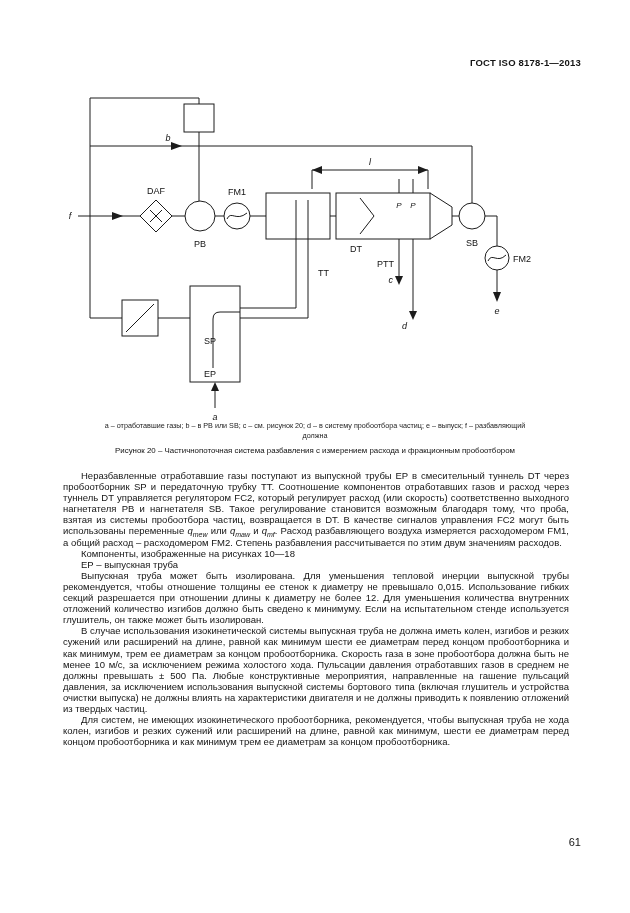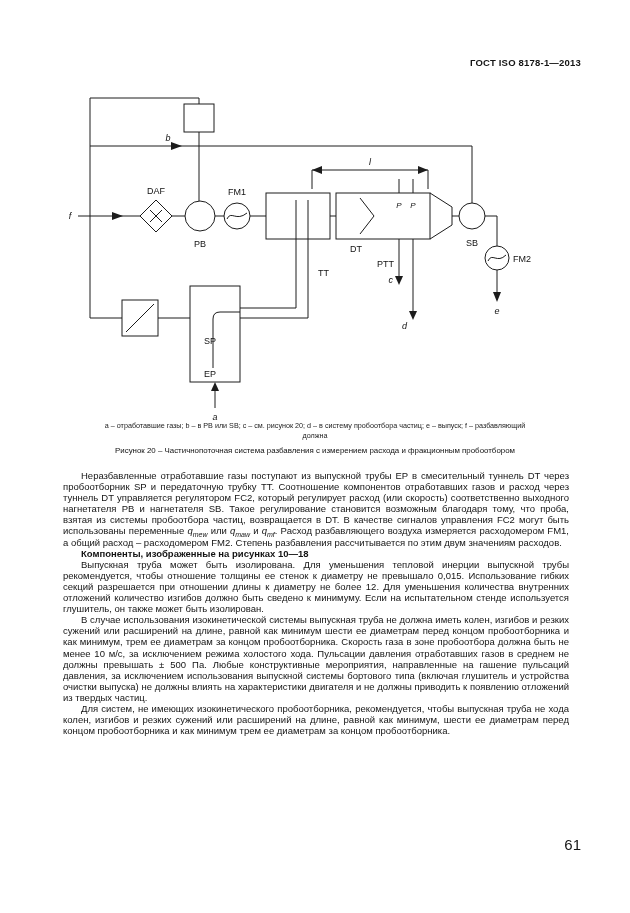--- a/index.html
+++ b/index.html
@@ -9,24 +9,24 @@
   svg.diagram{position:absolute;top:86px;left:0;}
   svg.diagram .ln{stroke:#1c1c1c;stroke-width:1;fill:none;}
   svg.diagram .ar{fill:#1c1c1c;stroke:none;}
   svg.diagram text{font-family:"Liberation Sans",sans-serif;font-size:9px;fill:#111;}
   svg.diagram text.it{font-style:italic;}
   svg.diagram text.sm{font-size:8px;}
   .legend{position:absolute;top:421px;left:65px;width:500px;text-align:center;font-size:7.2px;line-height:10px;color:#222;}
   .fig-caption{position:absolute;top:446px;left:40px;width:550px;text-align:center;font-size:7.9px;color:#111;}
   .body-text{position:absolute;top:470px;left:63px;width:506px;font-size:9.5px;line-height:11.1px;text-align:justify;}
   .body-text p{margin:0;text-indent:18px;}
-  .body-text p.bold{font-weight:bold;}
+  .body-text p.bold{font-weight:normal;}
   .qvar{font-style:italic;}
   .qvar sub{font-size:7px;font-style:italic;line-height:0;}
-  .page-number{position:absolute;top:836px;right:62px;font-size:15px;}
+  .page-number{position:absolute;top:836px;right:62px;font-size:11px;}
 </style>
 </head>
 <body>
 
 <div class="page">
 
   <div class="doc-header">ГОСТ ISO 8178-1—2013</div>
 
   <svg class="diagram" width="630" height="340" viewBox="0 0 630 340">
 
@@ -150,19 +150,20 @@
   <div class="legend">
     <div>а – отработавшие газы; b – в РВ или SB; с – см. рисунок 20; d – в систему пробоотбора частиц; е – выпуск; f – разбавляющий</div>
     <div>должна</div>
   </div>
 
   <div class="fig-caption">Рисунок 20 – Частичнопоточная система разбавления с измерением расхода и фракционным пробоотбором</div>
 
   <div class="body-text">
       <p>Неразбавленные отработавшие газы поступают из выпускной трубы ЕР в смесительный туннель DT через пробоотборник SP и передаточную трубку ТТ. Соотношение компонентов отработавших газов и расход через туннель DT управляется регулятором FC2, который регулирует расход (или скорость) соответственно выходного нагнетателя РВ и нагнетателя SB. Такое регулирование становится возможным благодаря тому, что проба, взятая из системы пробоотбора частиц, возвращается в DT. В качестве сигналов управления FC2 могут быть использованы переменные <span class="qvar">q<sub>mew</sub></span> или <span class="qvar">q<sub>maw</sub></span> и <span class="qvar">q<sub>mf</sub></span>. Расход разбавляющего воздуха измеряется расходомером FM1, а общий расход – расходомером FM2. Степень разбавления рассчитывается по этим двум значениям расходов.</p>
       <p class="bold">Компоненты, изображенные на рисунках 10—18</p>
+      <p class="bold">ЕР – выпускная труба</p>
       <p>Выпускная труба может быть изолирована. Для уменьшения тепловой инерции выпускной трубы рекомендуется, чтобы отношение толщины ее стенок к диаметру не превышало 0,015. Использование гибких секций разрешается при отношении длины к диаметру не более 12. Для уменьшения количества внутренних отложений количество изгибов должно быть сведено к минимуму. Если на испытательном стенде используется глушитель, он также может быть изолирован.</p>
       <p>В случае использования изокинетической системы выпускная труба не должна иметь колен, изгибов и резких сужений или расширений на длине, равной как минимум шести ее диаметрам перед концом пробоотборника и как минимум, трем ее диаметрам за концом пробоотборника. Скорость газа в зоне пробоотбора должна быть не менее 10 м/с, за исключением режима холостого хода. Пульсации давления отработавших газов в среднем не должны превышать ± 500 Па. Любые конструктивные мероприятия, направленные на гашение пульсаций давления, за исключением использования выпускной системы бортового типа (включая глушитель и устройства очистки выпуска) не должны влиять на характеристики двигателя и не должны приводить к появлению отложений из твердых частиц.</p>
       <p>Для систем, не имеющих изокинетического пробоотборника, рекомендуется, чтобы выпускная труба не хода колен, изгибов и резких сужений или расширений на длине, равной как минимум, шести ее диаметрам перед концом пробоотборника и как минимум трем ее диаметрам за концом пробоотборника.</p>
     </div>
 
   <div class="page-number">61</div>
 </div>
 
 </body></html>

